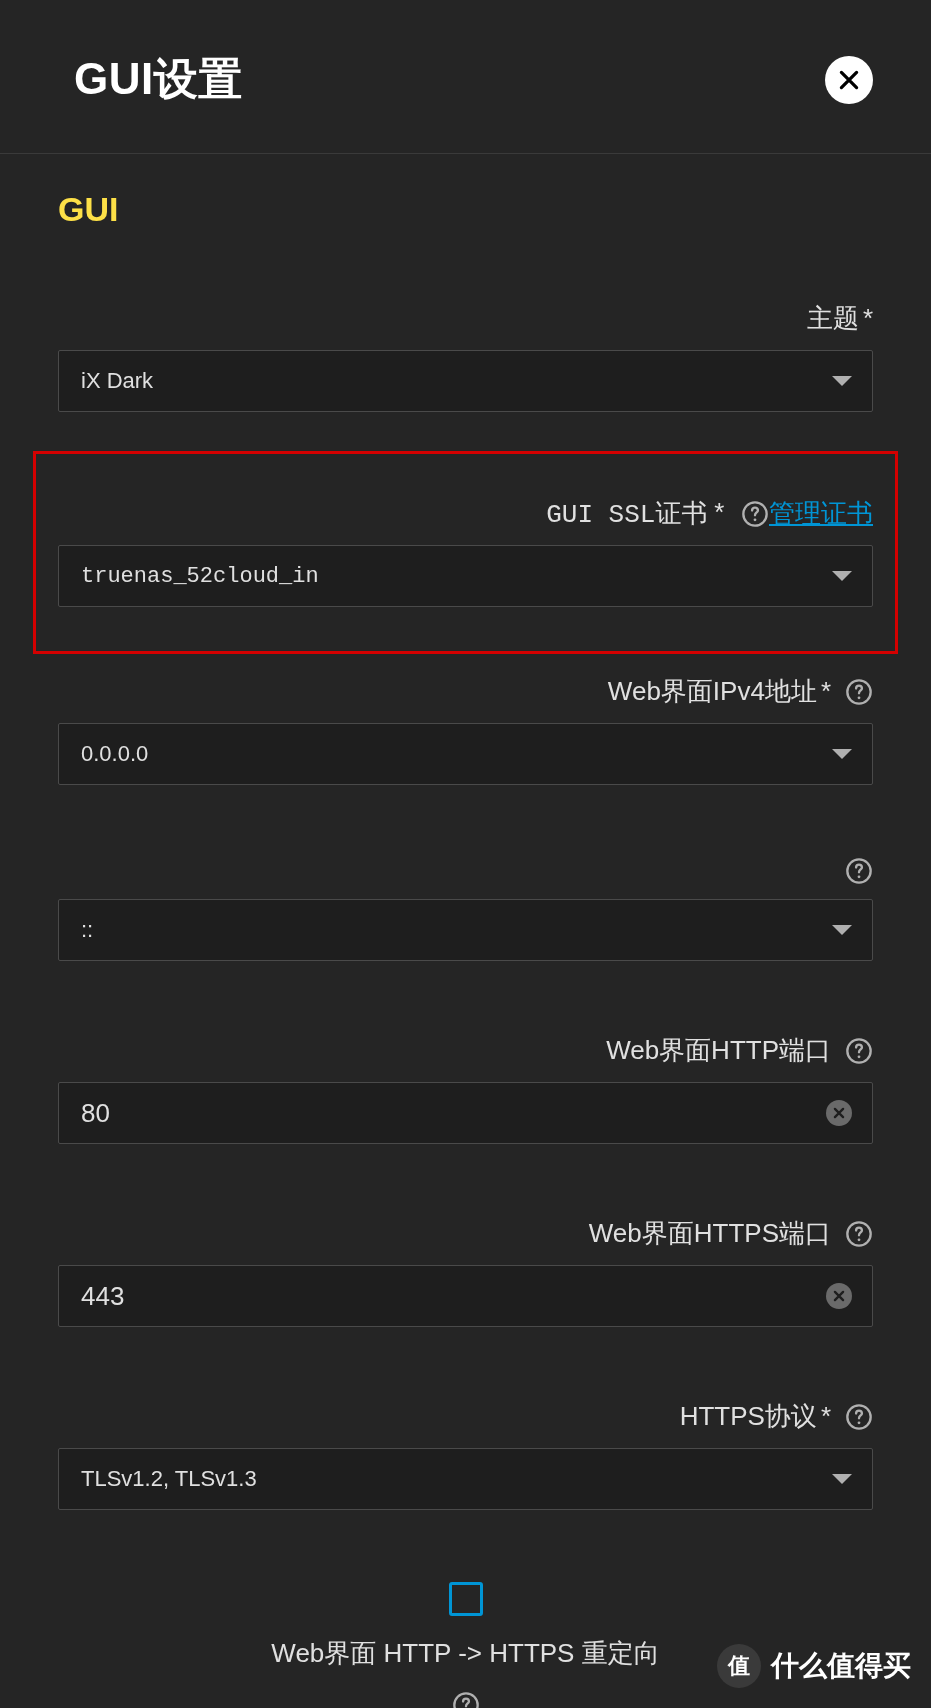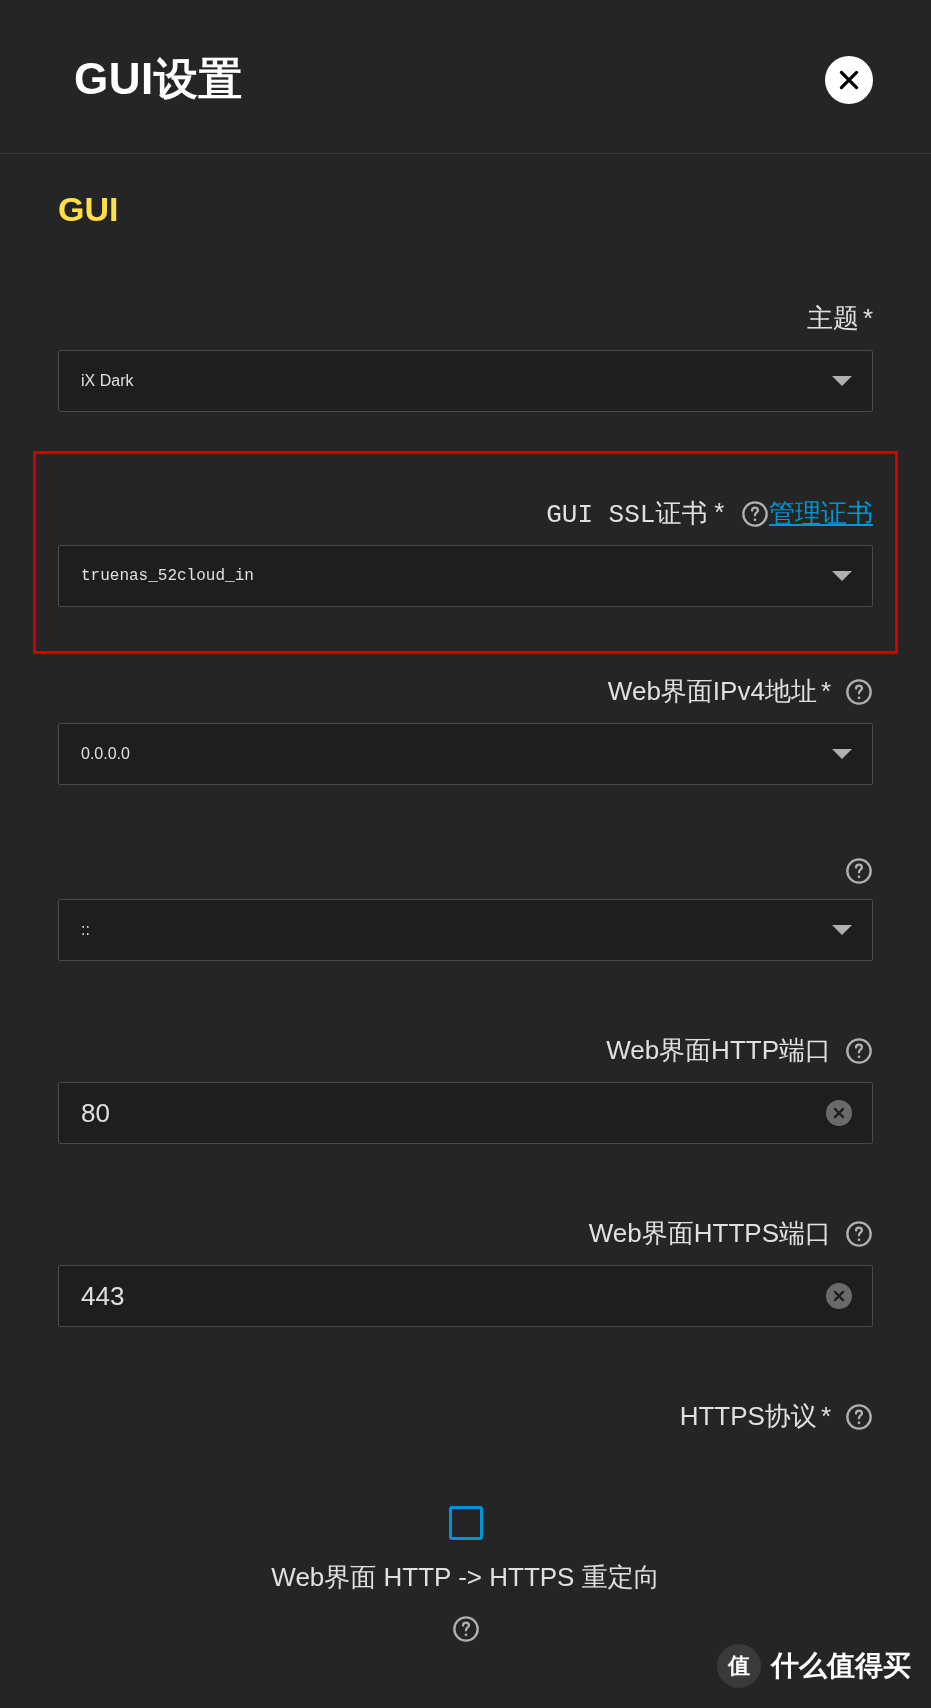--- a/index.html
+++ b/index.html
@@ -88,21 +88,21 @@
     background: #1e1e1e;
     border: 1px solid #4a4a4a;
     border-radius: 2px;
     display: flex;
     align-items: center;
     justify-content: space-between;
     padding: 0 20px 0 22px;
     cursor: pointer;
   }
   .select-value {
-    font-size: 16px;
+    font-size: 22px;
     color: #e0e0e0;
   }
   .input-box input {
     flex: 1;
     background: transparent;
     border: none;
     outline: none;
     font-size: 26px;
     color: #e0e0e0;
   }
@@ -316,20 +316,24 @@
           <span class="label-text"><span>HTTPS协议</span><span class="req">*</span></span>
           <span class="help-icon">
             <svg viewBox="0 0 24 24">
                 <circle cx="12" cy="12" r="10" fill="none" stroke="#b0b0b0" stroke-width="2"></circle>
                 <path d="M9.5 9a2.5 2.5 0 115 0c0 1.5-2.5 2-2.5 4" fill="none" stroke="#b0b0b0" stroke-width="2" stroke-linecap="round"></path>
                 <circle cx="12" cy="17" r="1.2" fill="#b0b0b0"></circle>
               </svg>
           </span>
         </div>
       </div>
+      <div class="select-box">
+        <span class="select-value">TLSv1.2, TLSv1.3</span>
+        <span class="caret"></span>
+      </div>
     </div>
 
     <div class="checkbox-row">
       <div class="checkbox"></div>
       <span class="checkbox-label">Web界面 HTTP -&gt; HTTPS 重定向</span>
       <span class="help-icon">
         <svg viewBox="0 0 24 24">
             <circle cx="12" cy="12" r="10" fill="none" stroke="#b0b0b0" stroke-width="2"></circle>
             <path d="M9.5 9a2.5 2.5 0 115 0c0 1.5-2.5 2-2.5 4" fill="none" stroke="#b0b0b0" stroke-width="2" stroke-linecap="round"></path>
             <circle cx="12" cy="17" r="1.2" fill="#b0b0b0"></circle>

